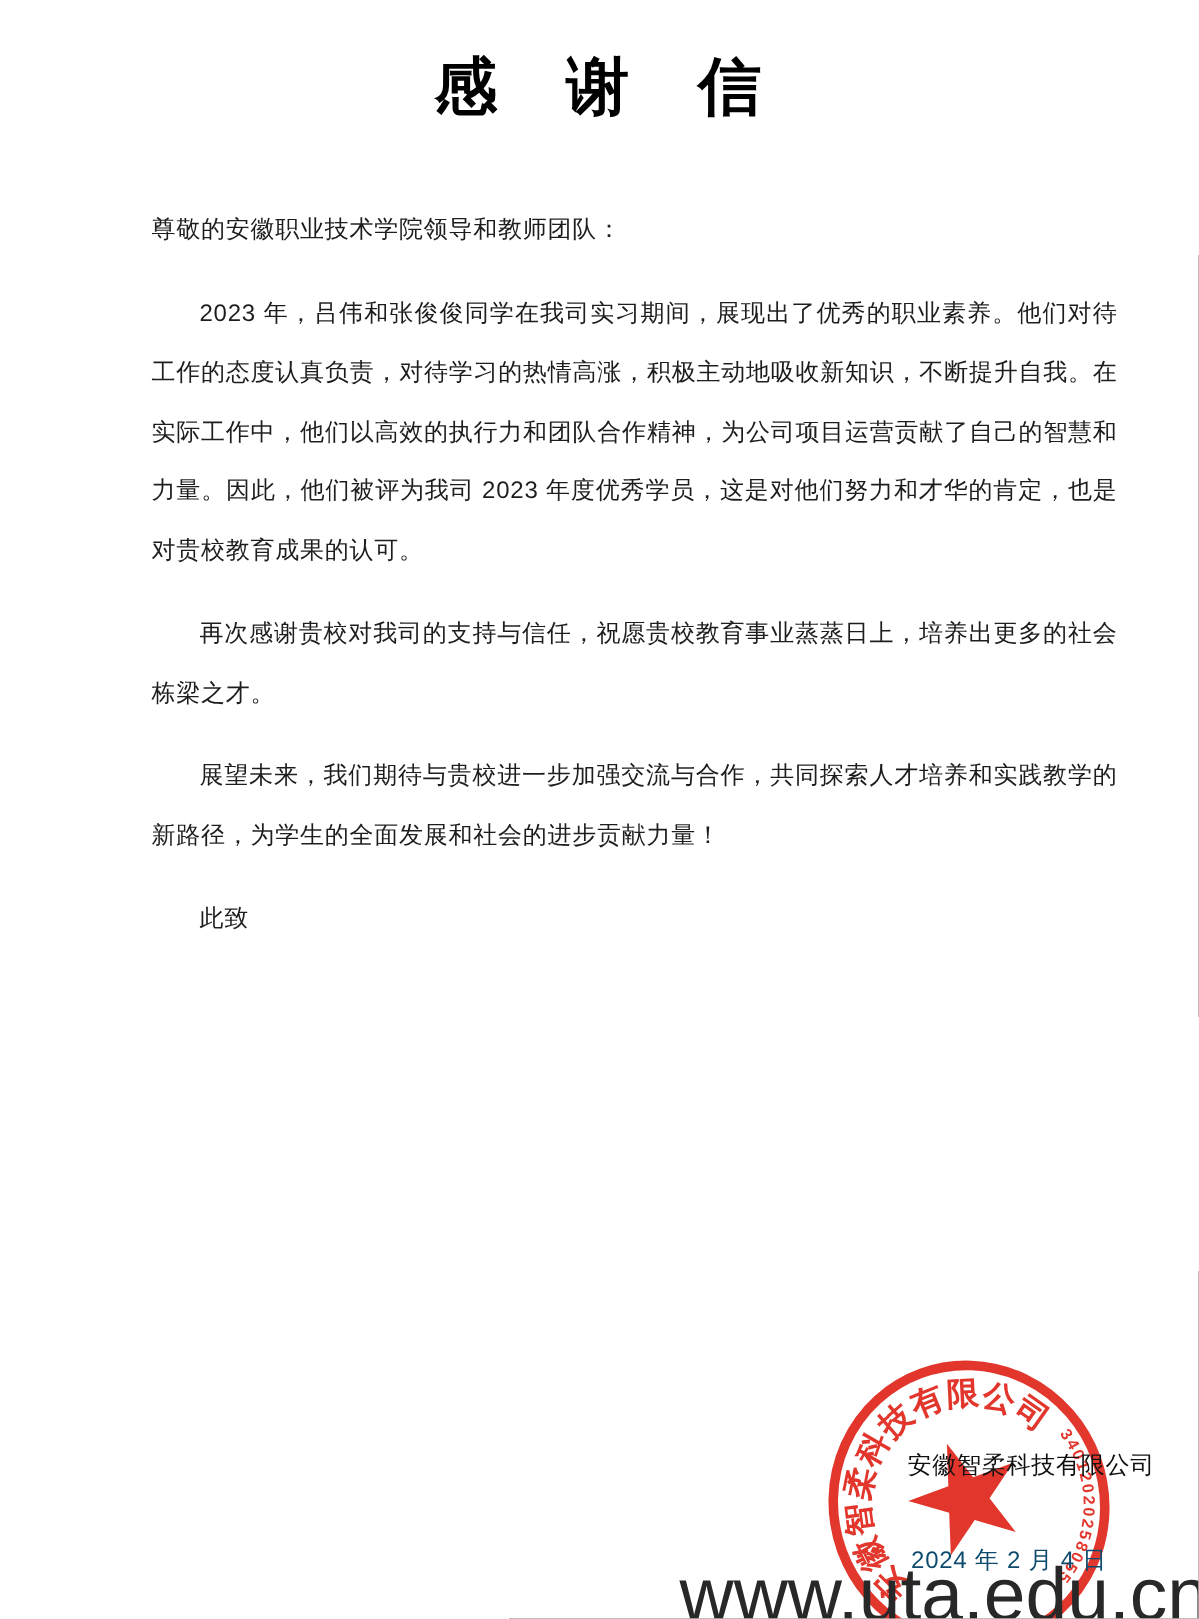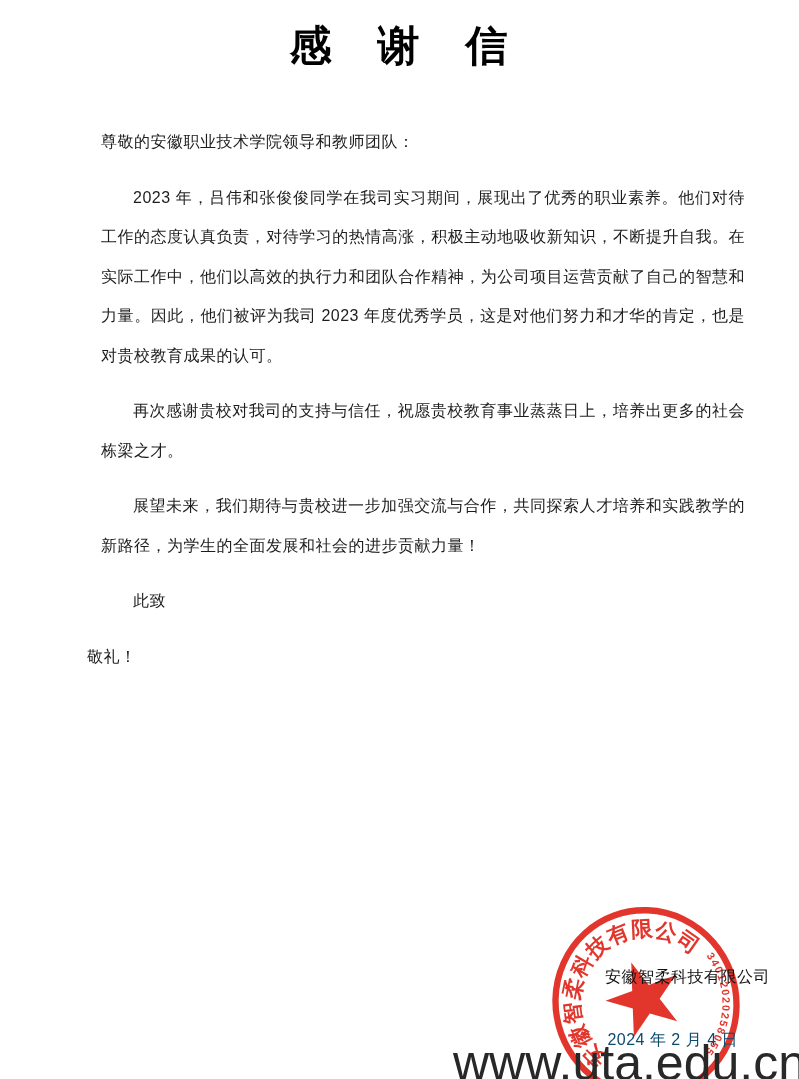--- a/index.html
+++ b/index.html
@@ -6,21 +6,21 @@
   .page{
     position:relative;
     width:799px;height:1079px;
     margin:0 auto;
     background:#ffffff;
     overflow:hidden;
     font-family:"Liberation Sans","DejaVu Sans",sans-serif;
     color:#1d1d1d;
   }
   .title{
-    margin:0;
+    margin:12px;
     padding-top:22px;
     text-align:center;
     font-size:42px;
     line-height:48px;
     font-weight:700;
     color:#000;
     letter-spacing:2px;
   }
   .body{
     margin:52px 38px 0 85px;
@@ -73,21 +73,20 @@
 <div class="page">
 
   <h1 class="title">感　谢　信</h1>
 
   <div class="body">
     <p>尊敬的安徽职业技术学院领导和教师团队：</p>
     <p class="indent">2023 年，吕伟和张俊俊同学在我司实习期间，展现出了优秀的职业素养。他们对待工作的态度认真负责，对待学习的热情高涨，积极主动地吸收新知识，不断提升自我。在实际工作中，他们以高效的执行力和团队合作精神，为公司项目运营贡献了自己的智慧和力量。因此，他们被评为我司 2023 年度优秀学员，这是对他们努力和才华的肯定，也是对贵校教育成果的认可。</p>
     <p class="indent">再次感谢贵校对我司的支持与信任，祝愿贵校教育事业蒸蒸日上，培养出更多的社会栋梁之才。</p>
     <p class="indent">展望未来，我们期待与贵校进一步加强交流与合作，共同探索人才培养和实践教学的新路径，为学生的全面发展和社会的进步贡献力量！</p>
     <p class="closing">此致</p>
-    <p class="salute">敬礼！</p>
   </div>
 
   <div class="signature">安徽智柔科技有限公司</div>
 
   <div class="date">2024 年 2 月 4 日</div>
 
   <div class="seal">
     <svg width="196" height="200" viewBox="0 0 200 200" xmlns="http://www.w3.org/2000/svg">
       <g transform="rotate(-20 100 100)" fill="#e0261c">
         <ellipse cx="100" cy="100" rx="92" ry="95" fill="none" stroke="#e0261c" stroke-width="6.5"></ellipse>

